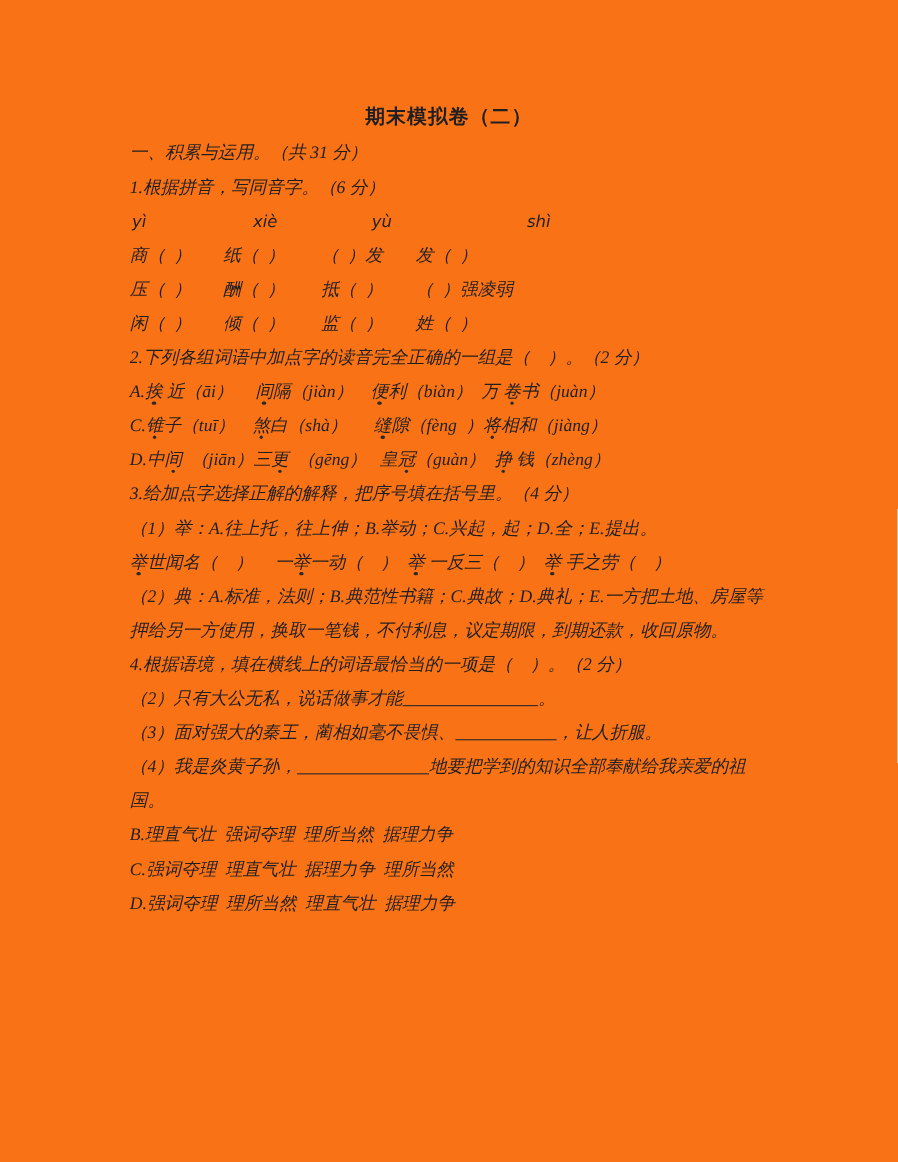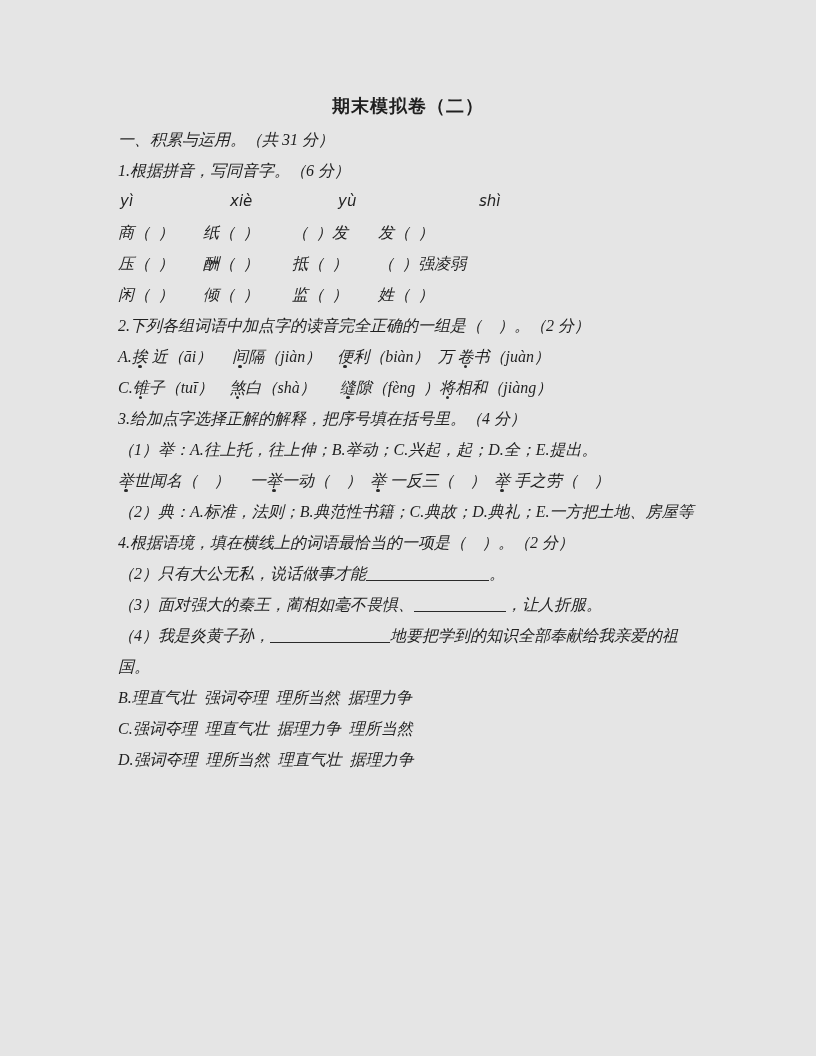--- a/index.html
+++ b/index.html
@@ -1,19 +1,19 @@
 <!DOCTYPE html>
 <html><head>
 <meta charset="utf-8">
 <style>
   html,body{margin:0;padding:0;background:#ffffff;}
   .page{
     position:relative;
     width:816px;height:1056px;
-    background:#e5e5e5;
+    background:#f97316;
     font-family:"Liberation Serif","DejaVu Serif",serif;
     color:#1f1f1f;
     overflow:hidden;
   }
   .title{
     position:absolute;top:94px;left:0;width:816px;
     text-align:center;
     font-size:18px;font-weight:bold;
     letter-spacing:1px;
   }
@@ -86,25 +86,27 @@
     <div class="line grid-row">
       <span class="c0">闲（  ）</span>
       <span class="c1">倾（  ）</span>
       <span class="c2">监（  ）</span>
       <span class="c3">姓（  ）</span>
     </div>
 
     <div class="line">2.下列各组词语中加点字的读音完全正确的一组是（　）。（2 分）</div>
     <div class="line"><span>A.</span><span class="dot-char">挨</span><span> 近（āi）     </span><span class="dot-char">间</span><span>隔（jiàn）    </span><span class="dot-char">便</span><span>利（biàn）  万 </span><span class="dot-char">卷</span><span>书（juàn）</span></div>
     <div class="line"><span>C.</span><span class="dot-char">锥</span><span>子（tuī）    </span><span class="dot-char">煞</span><span>白（shà）      </span><span class="dot-char">缝</span><span>隙（fèng  ）</span><span class="dot-char">将</span><span>相和（jiàng）</span></div>
+    <div class="line"><span>D.中</span><span class="dot-char">间</span><span>  （jiān）三</span><span class="dot-char">更</span><span>  （gēng）   皇</span><span class="dot-char">冠</span><span>（guàn）  </span><span class="dot-char">挣</span><span> 钱（zhèng）</span></div>
 
     <div class="line">3.给加点字选择正解的解释，把序号填在括号里。（4 分）</div>
     <div class="line">（1）举：A.往上托，往上伸；B.举动；C.兴起，起；D.全；E.提出。</div>
     <div class="line"><span class="dot-char">举</span><span>世闻名（    ）     一</span><span class="dot-char">举</span><span>一动（    ）  </span><span class="dot-char">举</span><span> 一反三（    ）  </span><span class="dot-char">举</span><span> 手之劳（    ）</span></div>
     <div class="line">（2）典：A.标准，法则；B.典范性书籍；C.典故；D.典礼；E.一方把土地、房屋等</div>
+    <div class="line">押给另一方使用，换取一笔钱，不付利息，议定期限，到期还款，收回原物。</div>
 
     <div class="line">4.根据语境，填在横线上的词语最恰当的一项是（　）。（2 分）</div>
     <div class="line"><span>（2）只有大公无私，说话做事才能</span><span class="blank" style="width: 123px;"></span><span>。</span></div>
     <div class="line"><span>（3）面对强大的秦王，蔺相如毫不畏惧、</span><span class="blank" style="width: 92px;"></span><span>，让人折服。</span></div>
     <div class="line"><span>（4）我是炎黄子孙，</span><span class="blank" style="width: 120px;"></span><span>地要把学到的知识全部奉献给我亲爱的祖</span></div>
     <div class="line">国。</div>
 
     <div class="line">B.理直气壮  强词夺理  理所当然  据理力争</div>
     <div class="line">C.强词夺理  理直气壮  据理力争  理所当然</div>
     <div class="line">D.强词夺理  理所当然  理直气壮  据理力争</div>

